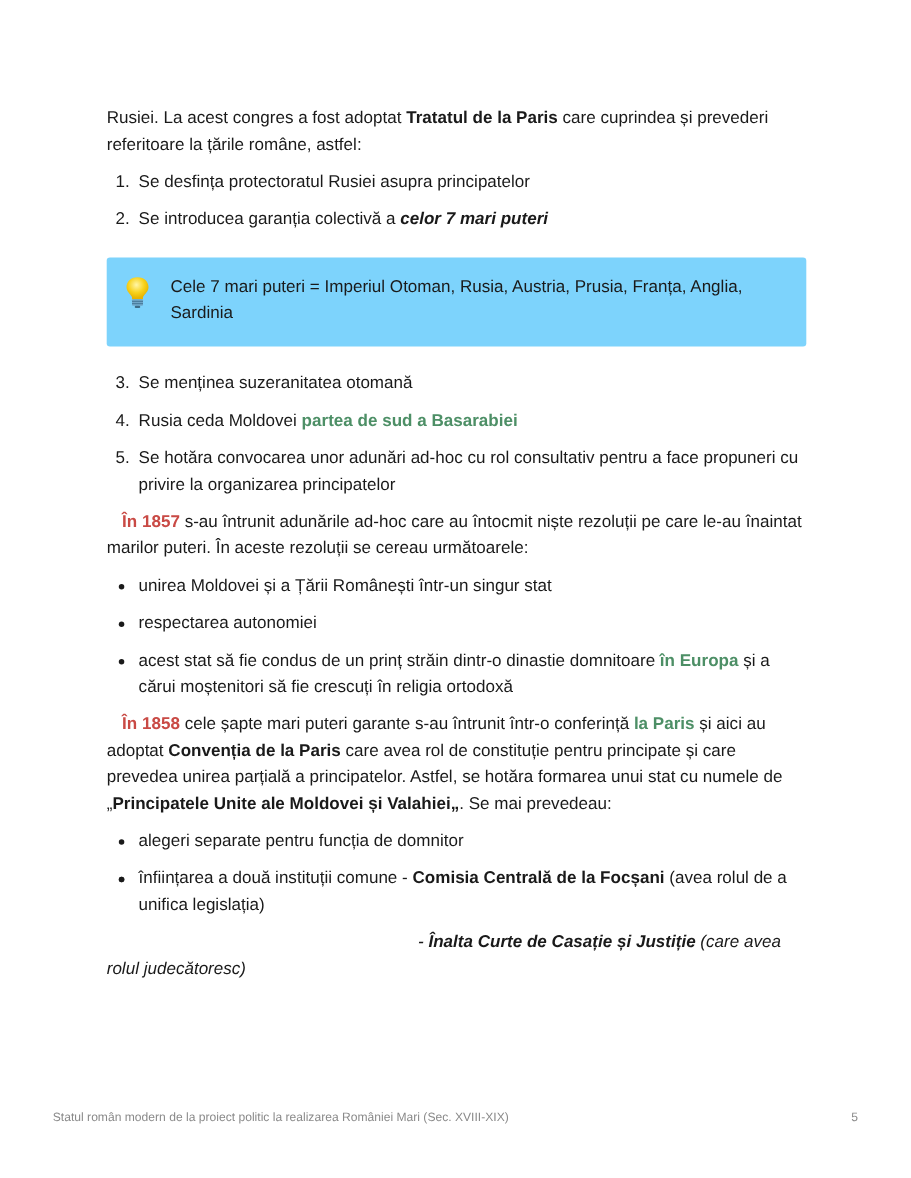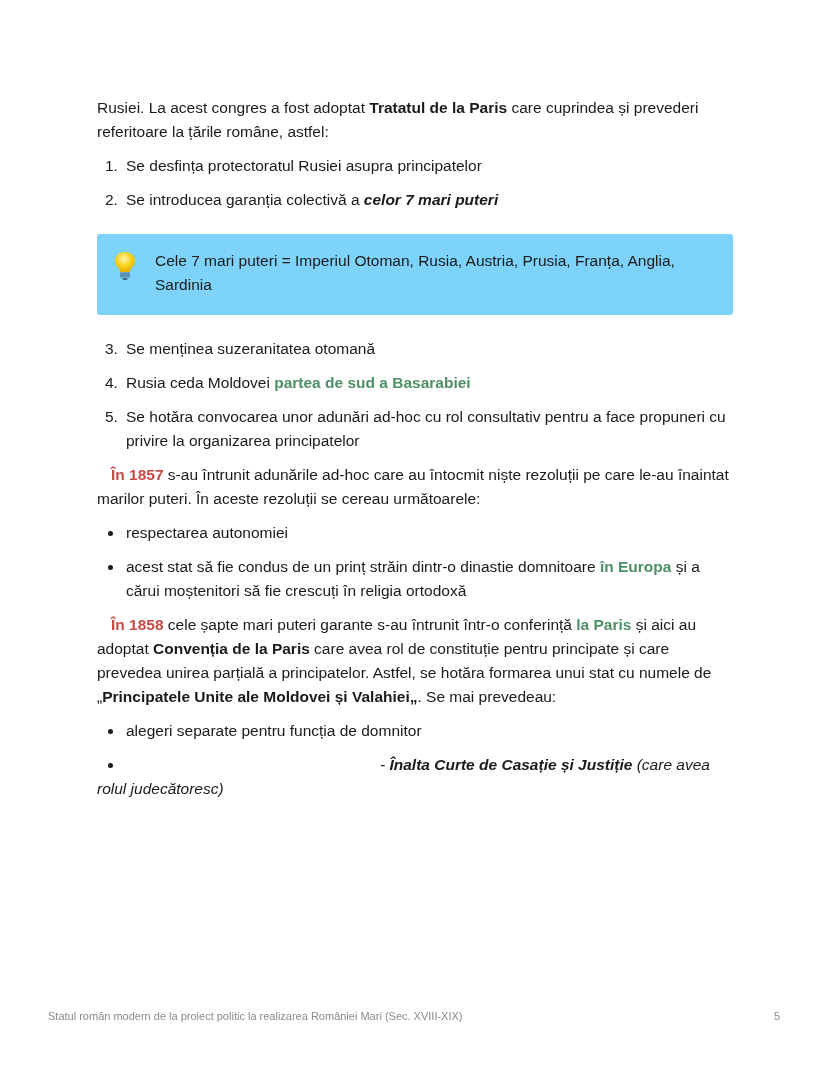--- a/index.html
+++ b/index.html
@@ -98,38 +98,46 @@
       <span class="marker">5.</span>
       <span>Se hotăra convocarea unor adunări ad-hoc cu rol consultativ pentru a face propuneri cu privire la organizarea principatelor</span>
     </div>
   </div>
 
   <p class="para indent"><span class="red">În 1857</span><span> s-au întrunit adunările ad-hoc care au întocmit niște rezoluții pe care le-au înaintat marilor puteri. În aceste rezoluții se cereau următoarele:</span></p>
 
   <div>
     <div class="ul-item">
       <span class="bullet"></span>
+      <span>unirea Moldovei și a Țării Românești într-un singur stat</span>
+    </div>
+    <div class="ul-item">
+      <span class="bullet"></span>
       <span>respectarea autonomiei</span>
     </div>
     <div class="ul-item">
       <span class="bullet"></span>
       <span>acest stat să fie condus de un prinț străin dintr-o dinastie domnitoare </span><span class="green">în Europa</span><span> și a cărui moștenitori să fie crescuți în religia ortodoxă</span>
     </div>
   </div>
 
   <p class="para indent"><span class="red">În 1858</span><span> cele șapte mari puteri garante s-au întrunit într-o conferință </span><span class="green">la Paris</span><span> și aici au adoptat </span><b>Convenția de la Paris</b><span> care avea rol de constituție pentru principate și care prevedea unirea parțială a principatelor. Astfel, se hotăra formarea unui stat cu numele de „</span><b>Principatele Unite ale Moldovei și Valahiei„</b><span>. Se mai prevedeau:</span></p>
 
   <div>
     <div class="ul-item">
       <span class="bullet"></span>
       <span>alegeri separate pentru funcția de domnitor</span>
     </div>
     <div class="ul-item">
       <span class="bullet"></span>
     </div>
+    <div class="ul-item">
+      <span class="bullet"></span>
+      <span>înființarea a două instituții comune - </span><b>Comisia Centrală de la Focșani</b><span> (avea rolul de a unifica legislația)</span>
+    </div>
   </div>
 
   <p class="para right-line" style="padding-left:0;font-style:italic;"><span style="display:inline-block;width:283px;"></span><span>- </span><b>Înalta Curte de Casație și Justiție</b><span> (care avea rolul judecătoresc)</span></p>
 
 </div>
 
 <div class="footer">
   <span>Statul român modern de la proiect politic la realizarea României Mari (Sec. XVIII-XIX)</span>
   <span>5</span>
 </div>

